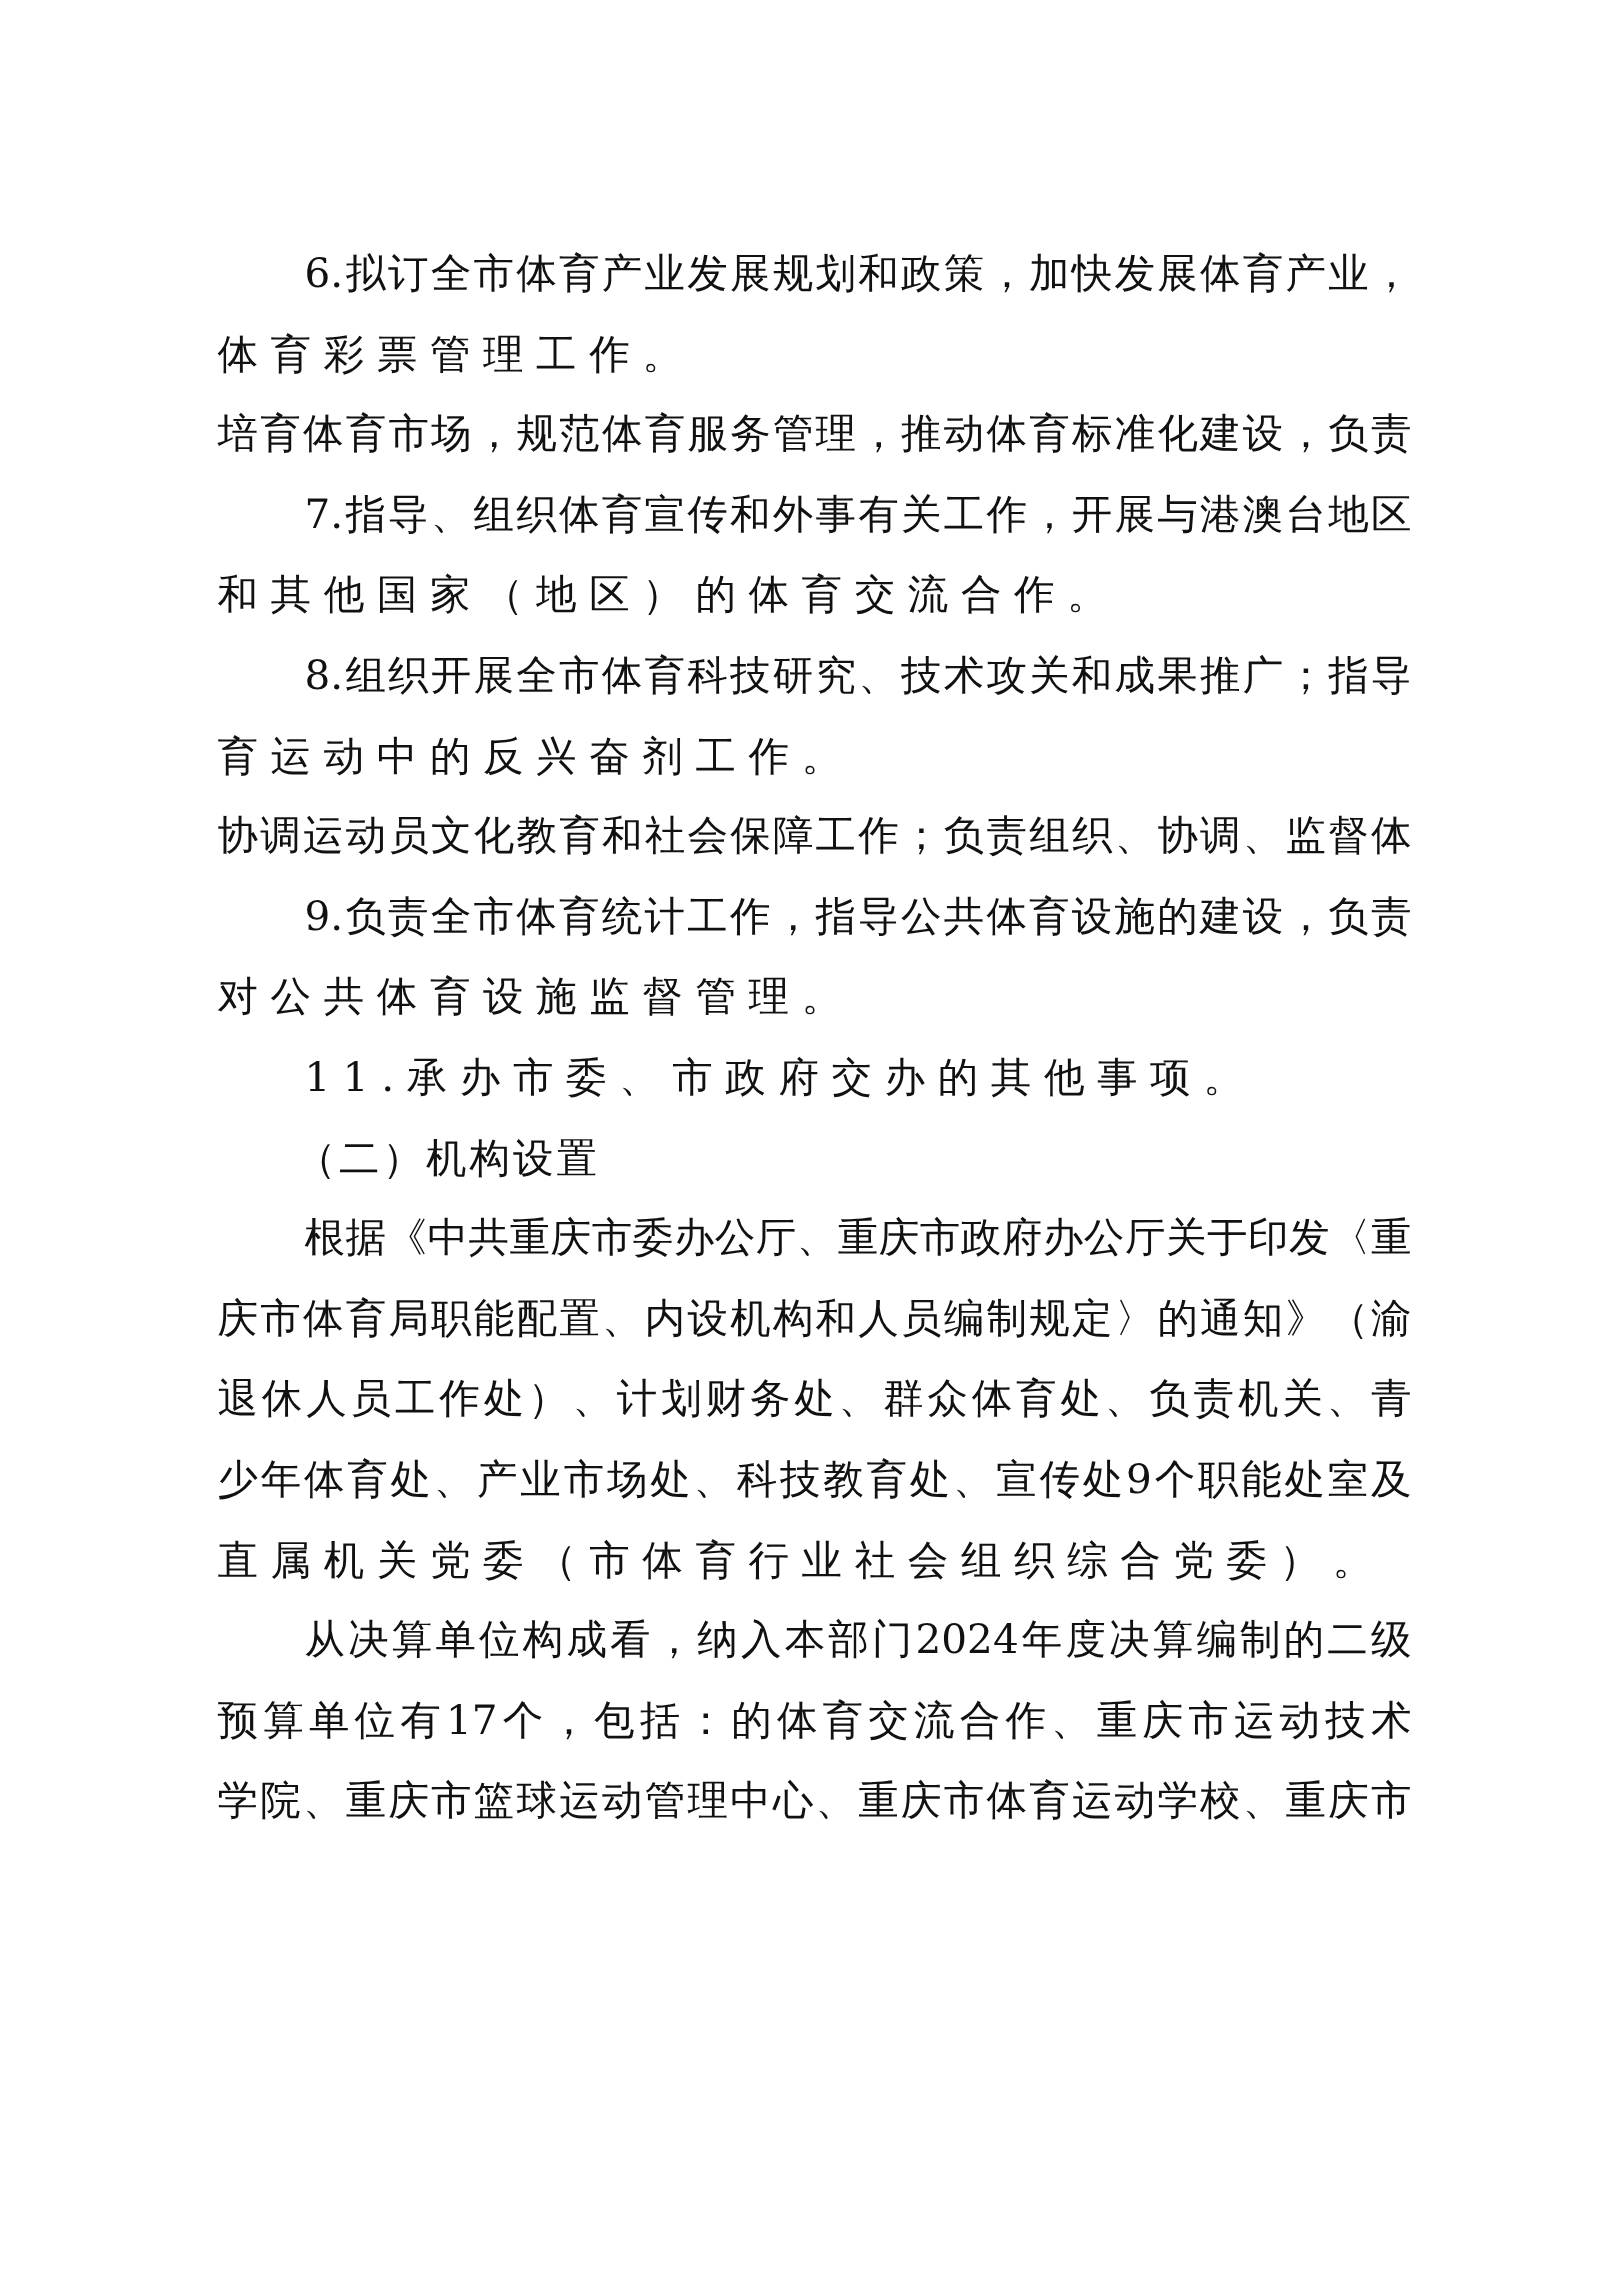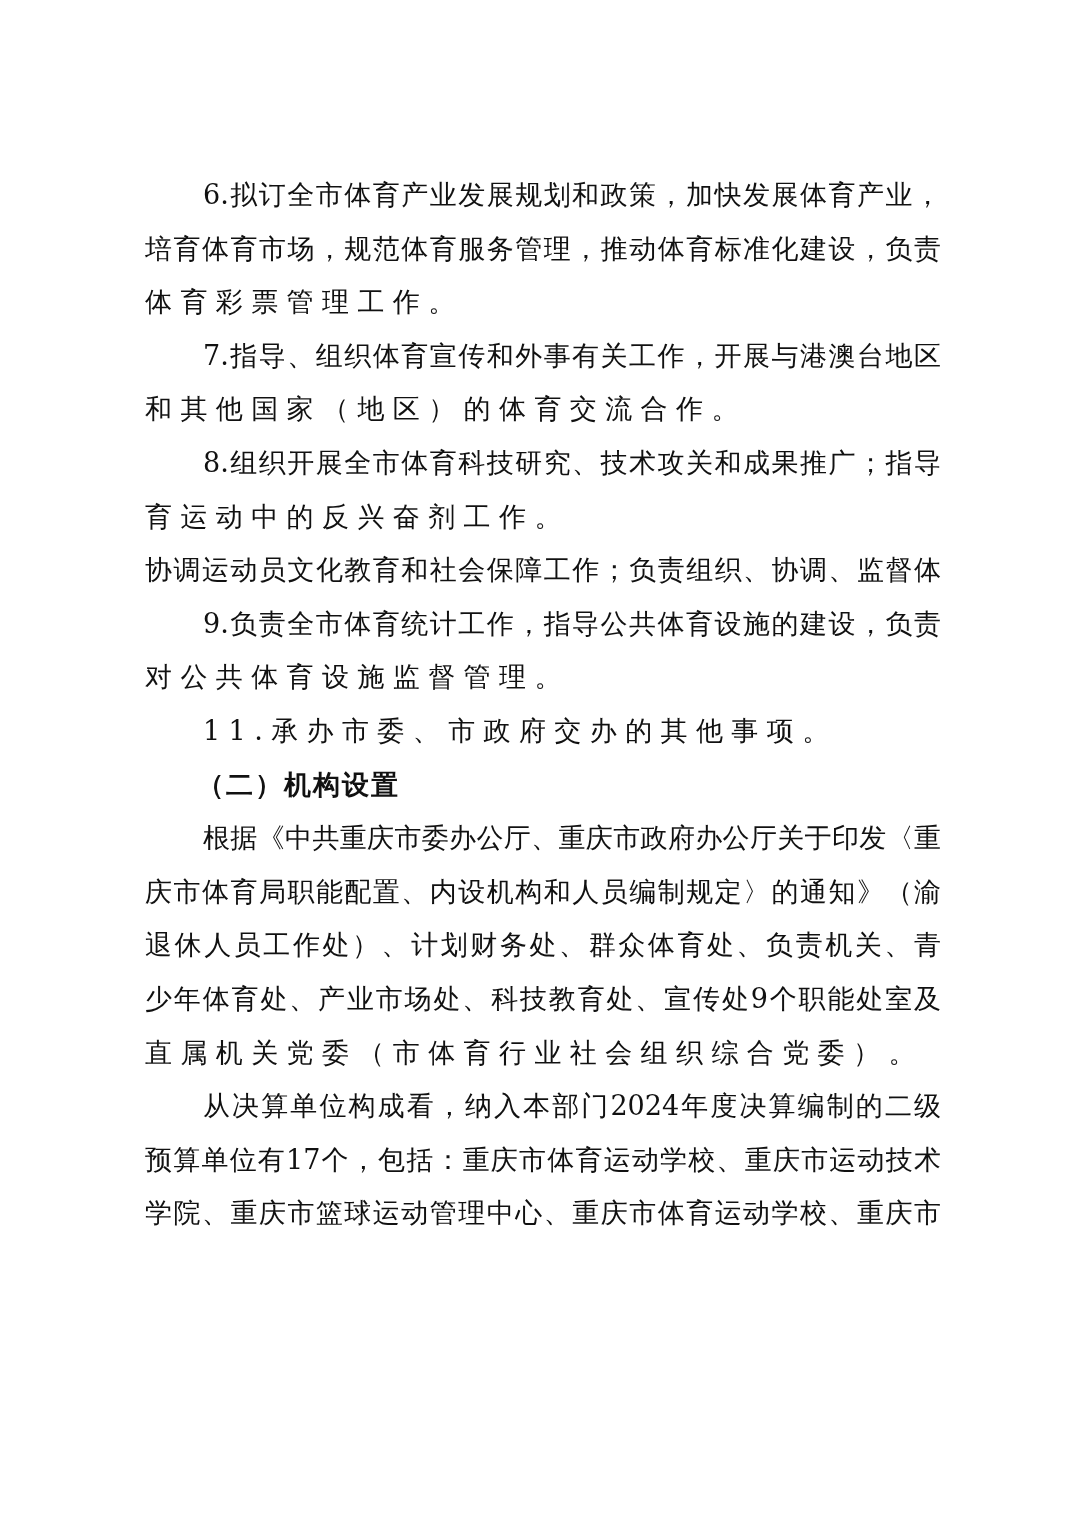--- a/index.html
+++ b/index.html
@@ -1,37 +1,37 @@
 <!DOCTYPE html>
 <html><head>
 <meta charset="utf-8">
 <style>
   html, body { margin: 0; padding: 0; background: #ffffff; }
   body { width: 1074px; height: 1520px; position: relative; overflow: hidden; }
   .page {
-    position: absolute; left: 145px; top: 168px; width: 796px;
+    position: absolute; left: 145px; top: 156px; width: 796px;
     font-family: "DejaVu Serif", "Liberation Serif", serif;
     color: #111111; font-size: 27px;
   }
   .line {
     height: 53.6px; line-height: 53.6px; white-space: nowrap;
     text-align: justify; text-align-last: justify; overflow: visible;
   }
   .line.last { text-align-last: left; letter-spacing: 8.4px; }
   .line.indent { padding-left: 58px; }
-  .line.heading { font-weight: bold; padding-left: 52px; text-align-last: left; letter-spacing: 2px; }
+  .line.heading { font-weight: normal; padding-left: 52px; text-align-last: left; letter-spacing: 2px; }
 </style>
 </head>
 <body>
 
 <div class="page">
   <div>
     <div class="line indent">6.拟订全市体育产业发展规划和政策，加快发展体育产业，</div>
+    <div class="line last">体育彩票管理工作。</div>
     <div class="line">培育体育市场，规范体育服务管理，推动体育标准化建设，负责</div>
-    <div class="line last">体育彩票管理工作。</div>
   </div>
   <div>
     <div class="line indent">7.指导、组织体育宣传和外事有关工作，开展与港澳台地区</div>
     <div class="line last">和其他国家（地区）的体育交流合作。</div>
   </div>
   <div>
     <div class="line indent">8.组织开展全市体育科技研究、技术攻关和成果推广；指导</div>
     <div class="line last">育运动中的反兴奋剂工作。</div>
     <div class="line">协调运动员文化教育和社会保障工作；负责组织、协调、监督体</div>
   </div>
@@ -45,16 +45,16 @@
   <div class="line heading">（二）机构设置</div>
   <div>
     <div class="line indent">根据《中共重庆市委办公厅、重庆市政府办公厅关于印发〈重</div>
     <div class="line">庆市体育局职能配置、内设机构和人员编制规定〉的通知》（渝</div>
     <div class="line">退休人员工作处）、计划财务处、群众体育处、负责机关、青</div>
     <div class="line">少年体育处、产业市场处、科技教育处、宣传处9个职能处室及</div>
     <div class="line last">直属机关党委（市体育行业社会组织综合党委）。</div>
   </div>
   <div>
     <div class="line indent">从决算单位构成看，纳入本部门2024年度决算编制的二级</div>
-    <div class="line">预算单位有17个，包括：重庆市体育运动学校、重庆市运动技术</div>
+    <div class="line">预算单位有17个，包括：的体育交流合作、重庆市运动技术</div>
     <div class="line">学院、重庆市篮球运动管理中心、重庆市体育运动学校、重庆市</div>
   </div>
 </div>
 
 </body></html>

